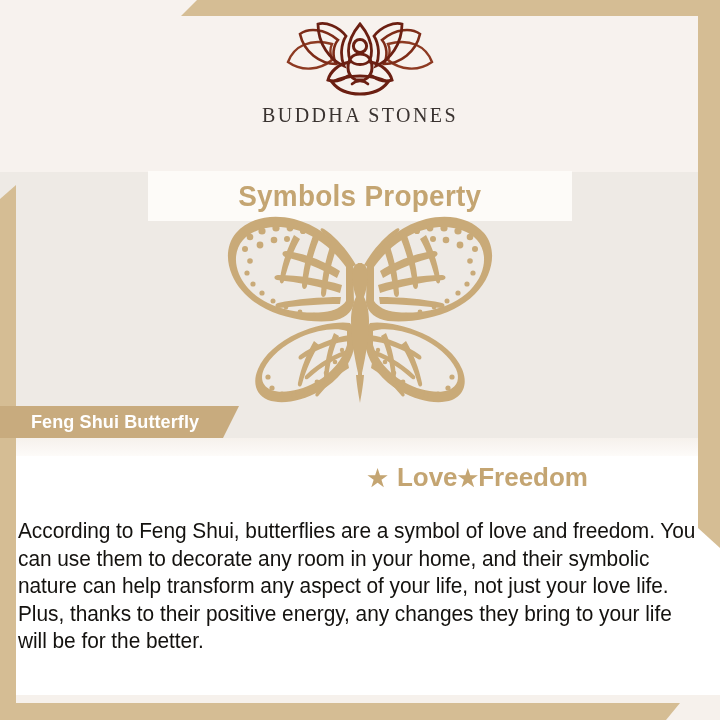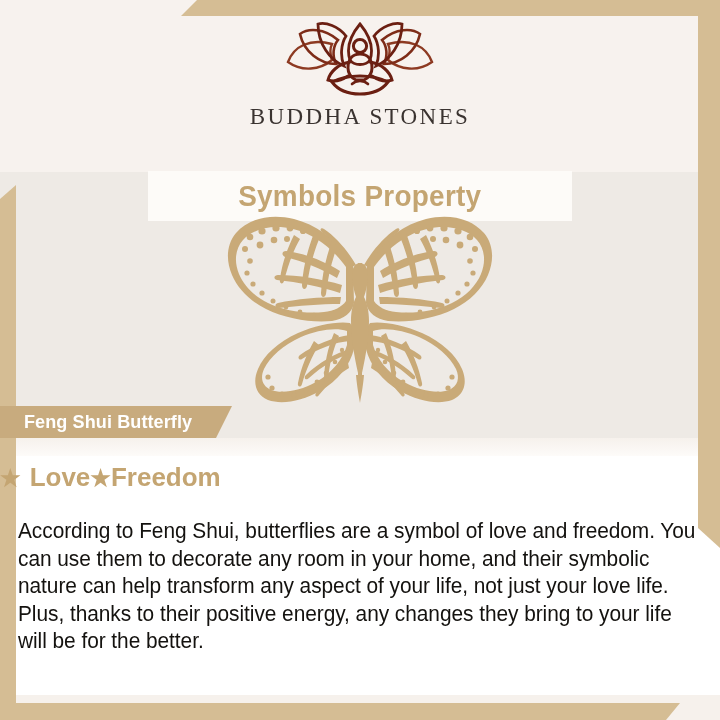--- a/index.html
+++ b/index.html
@@ -72,21 +72,21 @@
   
   .brand {
     position: absolute;
     left: 0; top: 22px; width: 720px;
     text-align: center;
   }
   .brand-mark { display: block; margin: 0 auto; }
   .brand-name {
     margin-top: 4px;
     font-family: "Liberation Serif", serif;
-    font-size: 23px;
+    font-size: 20px;
     letter-spacing: 2.4px;
     color: #3a3330;
     font-weight: 400;
   }
 
   
   .title-band {
     position: absolute;
     left: 148px; top: 126px; width: 424px; height: 50px;
     background: #fdfbf8;
@@ -112,36 +112,37 @@
   }
 
   
   .tag {
     position: absolute;
     left: 0; top: 406px; width: 232px; height: 32px;
     background: #c8ab7e;
     clip-path: polygon(0 0, 100% 0, calc(100% - 16px) 100%, 0 100%);
     display: flex;
     align-items: center;
+    padding-left: 7px;
   }
   .tag-text {
     font-family: "Liberation Sans Narrow", "Liberation Sans", sans-serif;
     font-weight: bold;
     font-size: 19px;
     color: #ffffff;
     padding-left: 20px;
     letter-spacing: 0.1px;
     transform: scaleX(0.95);
   }
 
   
   .lf-heading {
     position: absolute;
     left: 0; top: 462px; width: 588px;
-    text-align: left;
+    text-align: right;
     font-family: "Liberation Sans Narrow", "Liberation Sans", sans-serif;
     font-weight: bold;
     font-size: 26px;
     color: #c4a572;
     white-space: nowrap;
   }
   .lf-star { font-size: 23px; line-height: 1; }
   .lf-word { letter-spacing: 0px; }
   .lf-gap { display: inline-block; width: 9px; }
 

